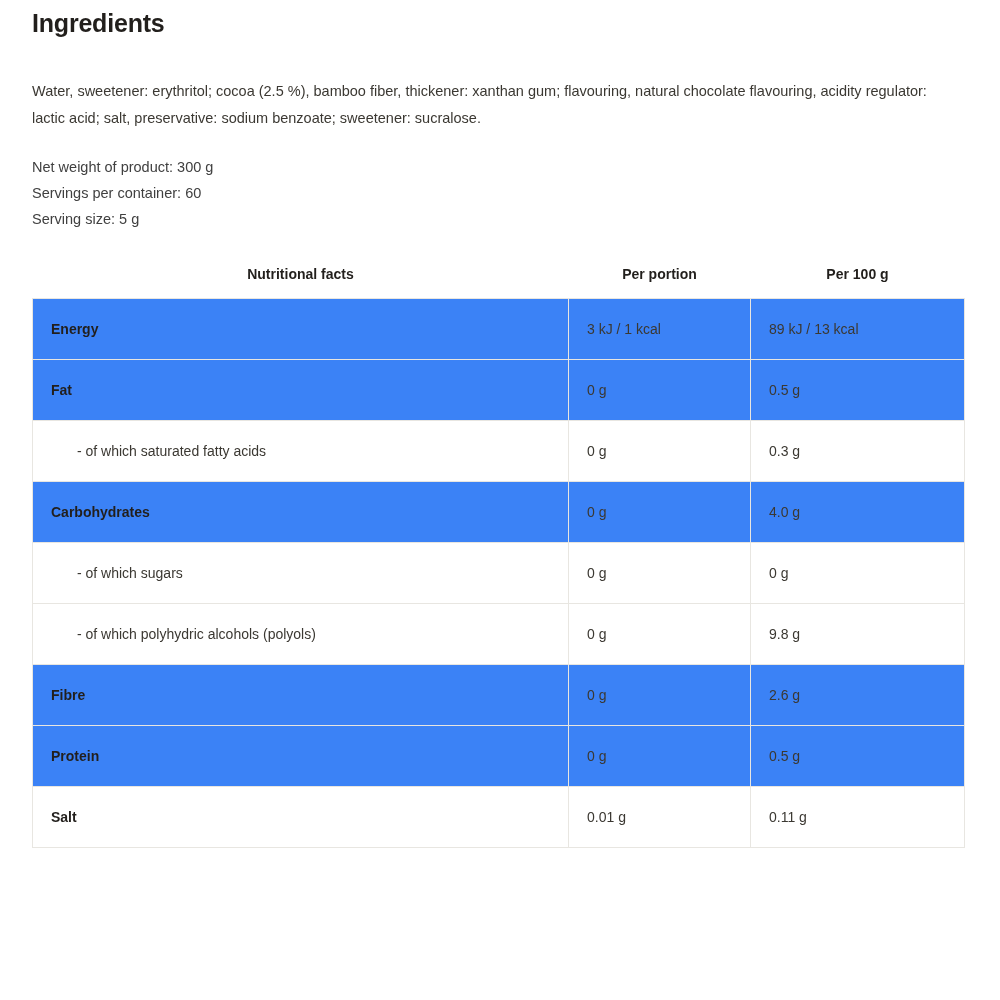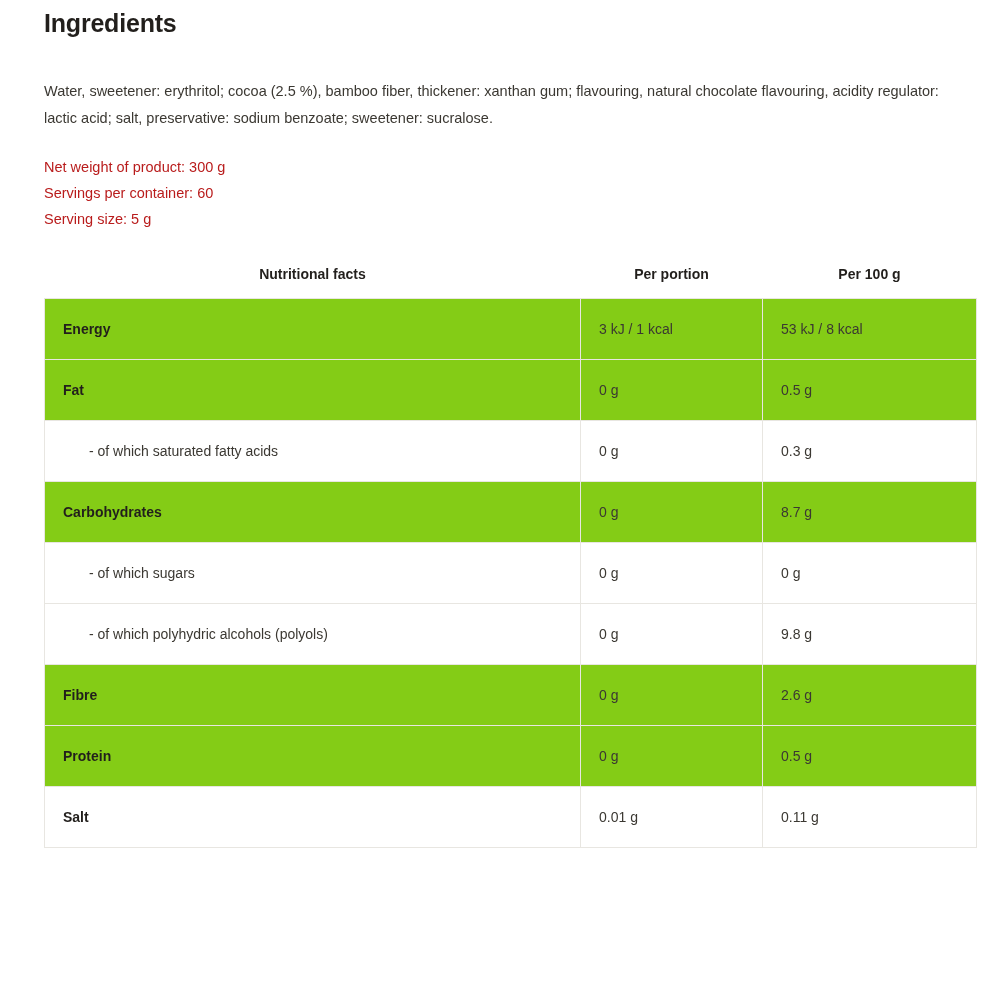--- a/index.html
+++ b/index.html
@@ -8,21 +8,21 @@
     background: #ffffff;
   }
   body {
     width: 1000px;
     min-height: 1000px;
     font-family: "Liberation Sans", sans-serif;
     color: #2c2a26;
     -webkit-font-smoothing: antialiased;
   }
   .page {
-    padding: 0 44px;
+    padding: 0 32px;
     box-sizing: border-box;
     width: 1000px;
   }
   h2.section-title {
     font-size: 25px;
     line-height: 1.2;
     font-weight: bold;
     letter-spacing: -0.2px;
     color: #221f1c;
     margin: 0;
@@ -40,21 +40,21 @@
   }
   p.body-text.second {
     margin-top: 22px;
   }
   .meta-block {
     margin-top: 22px;
   }
   .meta-line {
     font-size: 14.5px;
     line-height: 1.8;
-    color: #b91c1c;
+    color: #404040;
   }
 
   table.nutrition-table {
     margin-top: 22px;
     border-collapse: collapse;
     width: 932px;
     table-layout: fixed;
   }
   table.nutrition-table th {
     text-align: center;
@@ -66,21 +66,21 @@
     background: transparent;
   }
   table.nutrition-table td {
     font-size: 14px;
     color: #3b3832;
     padding: 22px 18px;
     border: 1px solid #e8e6e1;
     vertical-align: middle;
   }
   table.nutrition-table tr.shaded td {
-    background: #84cc16;
+    background: #3b82f6;
   }
   td.label-cell {
     width: 536px;
   }
   td.val-cell {
     width: 182px;
   }
   .lbl-bold {
     font-weight: bold;
     color: #221f1c;
@@ -120,36 +120,36 @@
       <tr>
         <th>Nutritional facts</th>
         <th>Per portion</th>
         <th>Per 100 g</th>
       </tr>
     </thead>
     <tbody id="nutrition-body">
         <tr class="shaded">
           <td class="label-cell"><span class="lbl-bold">Energy</span></td>
           <td class="val-cell">3 kJ / 1 kcal</td>
-          <td class="val-cell">53 kJ / 8 kcal</td>
+          <td class="val-cell">89 kJ / 13 kcal</td>
         </tr>
         <tr class="shaded">
           <td class="label-cell"><span class="lbl-bold">Fat</span></td>
           <td class="val-cell">0 g</td>
           <td class="val-cell">0.5 g</td>
         </tr>
         <tr>
           <td class="label-cell"><span class=" lbl-sub">- of which saturated fatty acids</span></td>
           <td class="val-cell">0 g</td>
           <td class="val-cell">0.3 g</td>
         </tr>
         <tr class="shaded">
           <td class="label-cell"><span class="lbl-bold">Carbohydrates</span></td>
           <td class="val-cell">0 g</td>
-          <td class="val-cell">8.7 g</td>
+          <td class="val-cell">4.0 g</td>
         </tr>
         <tr>
           <td class="label-cell"><span class=" lbl-sub">- of which sugars</span></td>
           <td class="val-cell">0 g</td>
           <td class="val-cell">0 g</td>
         </tr>
         <tr>
           <td class="label-cell"><span class=" lbl-sub">- of which polyhydric alcohols (polyols)</span></td>
           <td class="val-cell">0 g</td>
           <td class="val-cell">9.8 g</td>

